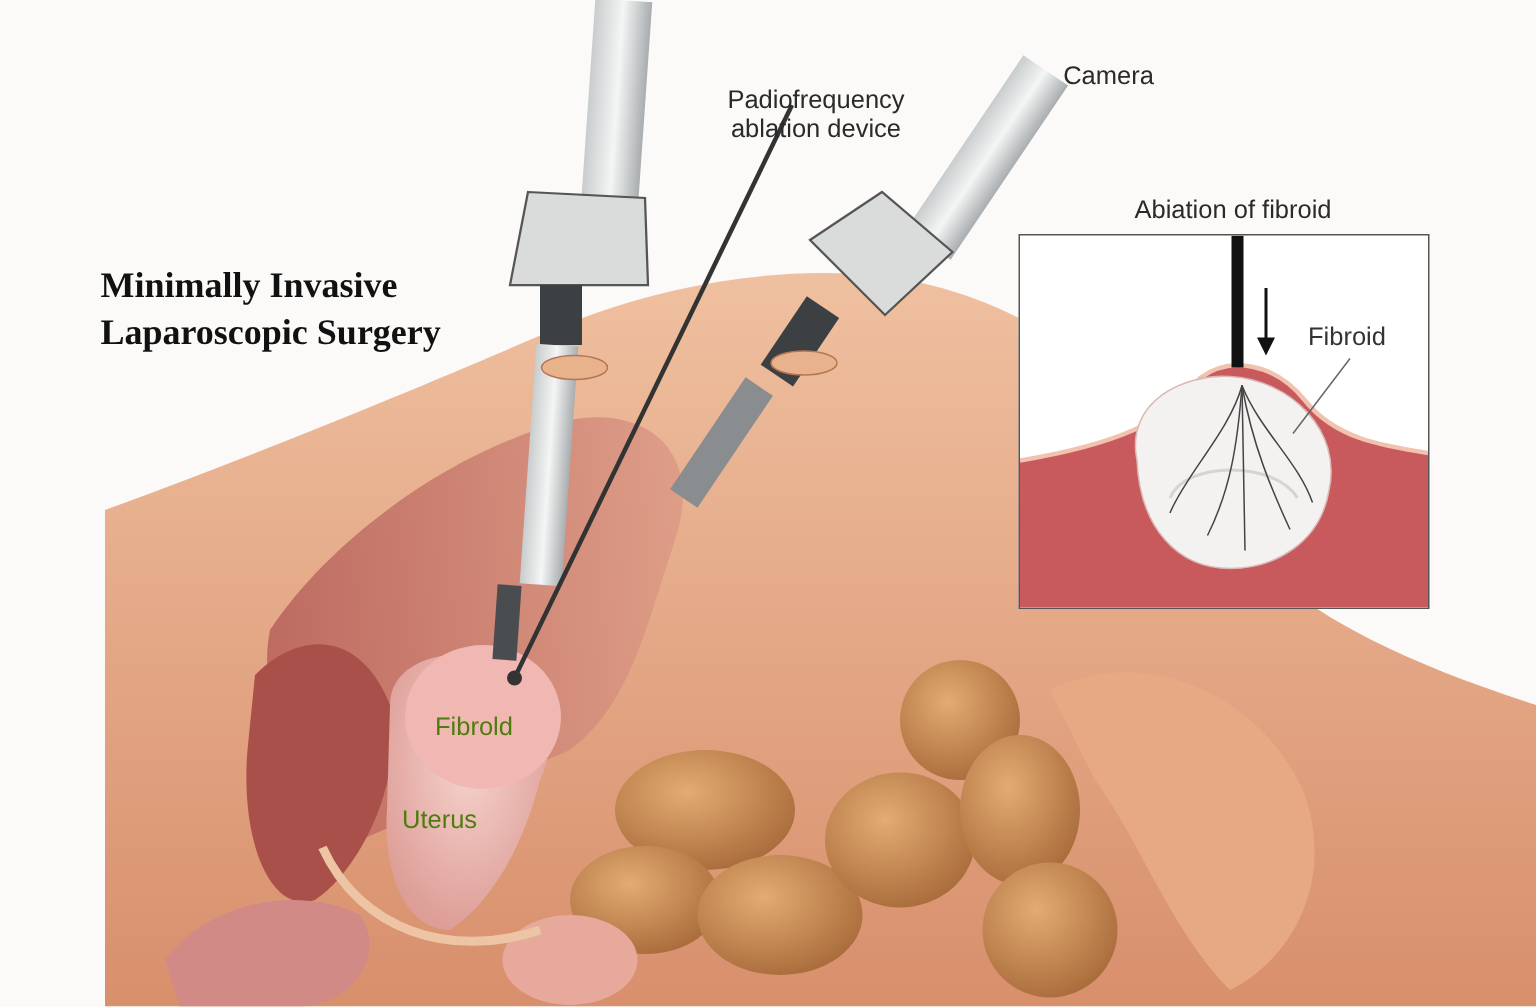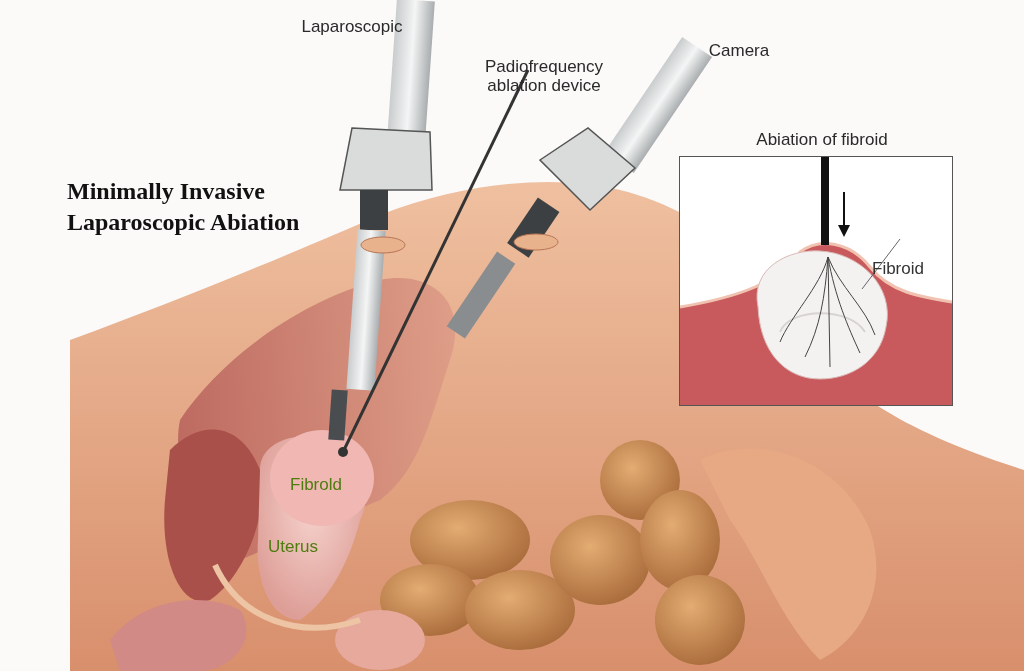--- a/index.html
+++ b/index.html
@@ -80,33 +80,32 @@
       <rect x="520" y="200" width="26" height="55" fill="#3d4043" transform="rotate(34 533 228)"></rect>
       <rect x="470" y="250" width="22" height="90" fill="#8a8d90" transform="rotate(34 481 295)"></rect>
     </g>
 
     <ellipse cx="383" cy="245" rx="22" ry="8" fill="#e8b38c" stroke="#b77555"></ellipse>
     <ellipse cx="536" cy="242" rx="22" ry="8" fill="#e8b38c" stroke="#b77555"></ellipse>
   </svg>
 </div>
 
 <div class="lbl" style="left:276px; top:17px; width:152px;">
-  <div>Laparoscopic</div>
 </div>
 <div class="lbl" style="left:464px; top:17px; width:160px;margin-top:40px;">
   <div>Padiofrequency</div>
   <div>ablation device</div>
 </div>
 <div class="lbl" style="left:694px; top:41px; width:90px;">
   <div>Camera</div>
 </div>
 
 <div class="title">
   <div>Minimally Invasive</div>
-  <div>Laparoscopic Abiation</div>
+  <div>Laparoscopic Surgery</div>
 </div>
 
 <div class="organ-lbl" style="left:290px; top:475px;">Fibrold</div>
 <div class="organ-lbl" style="left:268px; top:537px;">Uterus</div>
 
 <div class="lbl" style="left:722px; top:130px; width:200px;">Abiation of fibroid</div>
 <div class="inset">
   <svg width="272" height="248" viewBox="0 0 272 248">
     <path d="M0 150 C 60 140, 100 125, 120 95 C 140 80, 170 85, 190 110 C 210 135, 240 140, 272 145 L 272 248 L 0 248 Z" fill="#c85a5e"></path>
     <path d="M0 150 C 60 140, 100 125, 120 95 C 140 80, 170 85, 190 110 C 210 135, 240 140, 272 145" stroke="#f1c2b0" stroke-width="3" fill="none"></path>
@@ -117,14 +116,14 @@
       <path d="M148 100 C 145 140, 140 170, 125 200"></path>
       <path d="M148 100 L 150 210"></path>
       <path d="M148 100 C 155 140, 168 170, 180 196"></path>
       <path d="M148 100 C 160 130, 185 150, 195 178"></path>
     </g>
     <rect x="141" y="0" width="8" height="88" fill="#111"></rect>
     <line x1="164" y1="35" x2="164" y2="72" stroke="#111" stroke-width="2"></line>
     <polygon points="158,68 170,68 164,80" fill="#111"></polygon>
     <line x1="220" y1="82" x2="182" y2="132" stroke="#666" stroke-width="1"></line>
   </svg>
-  <div class="organ-lbl" style="left:192px; top:58px; color:#333;margin-top:44px;">Fibroid</div>
+  <div class="organ-lbl" style="left:192px; top:58px; color:#333;">Fibroid</div>
 </div>
 
 </body></html>

